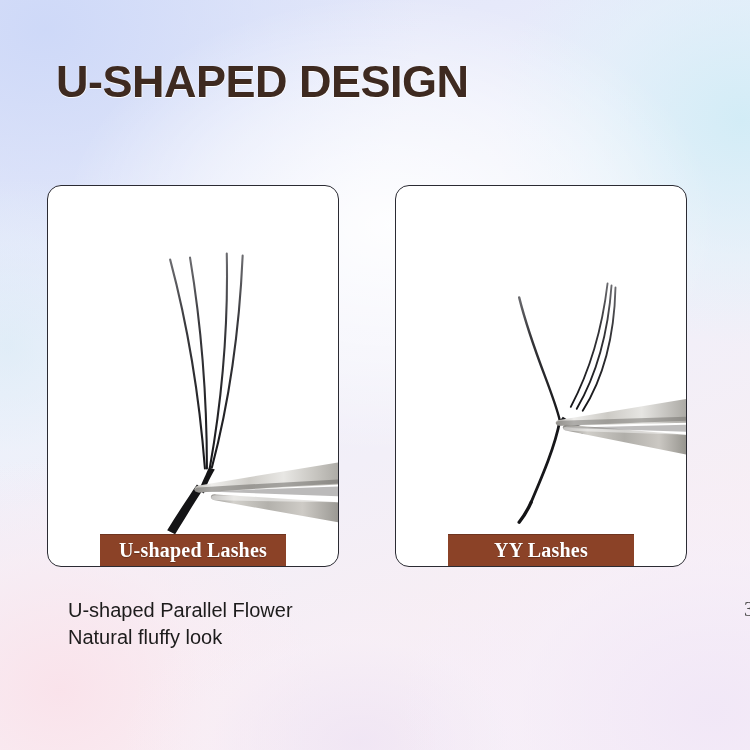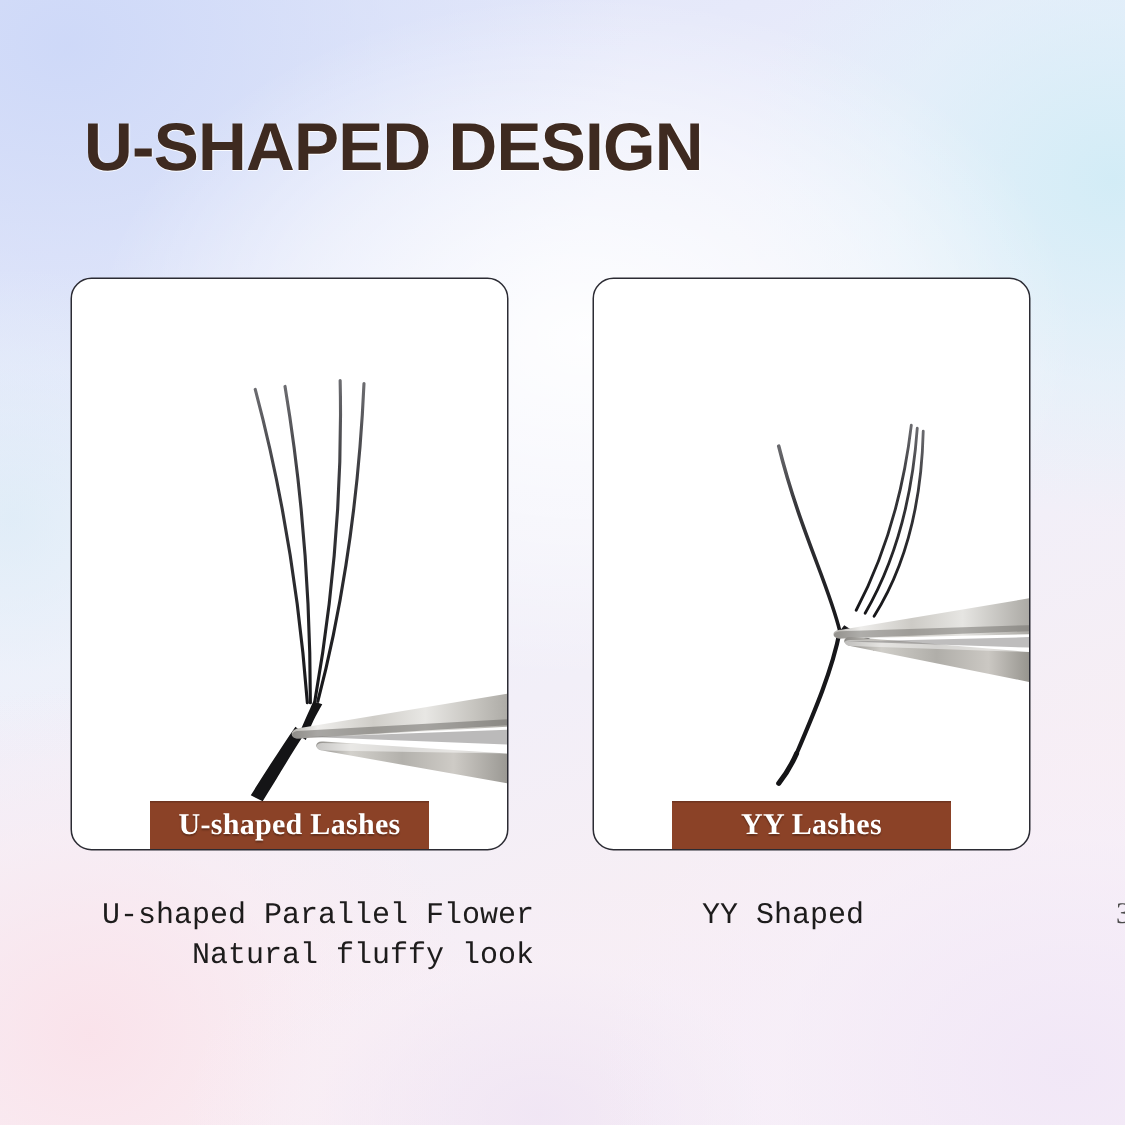--- a/index.html
+++ b/index.html
@@ -76,21 +76,21 @@
     background: radial-gradient(ellipse 200px 210px at 1% 46%,
         rgba(219,236,246,0.7) 0%,
         rgba(232,243,250,0.3) 50%,
         rgba(240,248,252,0.0) 80%);
   }
 
   
   .headline {
     position: absolute;
     left: 56px;
-    top: 72px;
+    top: 56px;
     font-size: 45px;
     font-weight: bold;
     letter-spacing: -0.5px;
     color: #3e2a20;
     text-shadow: 0 1px 0 rgba(255,255,255,0.85),
                  1px 0 0 rgba(255,255,255,0.5);
     white-space: nowrap;
   }
   .subtitle {
     position: absolute;
@@ -150,26 +150,25 @@
     font-weight: bold;
     font-size: 20px;
     letter-spacing: 0.2px;
     text-shadow: 0 1px 1px rgba(0,0,0,0.28);
     box-sizing: border-box;
   }
 
   
   .caption {
     position: absolute;
-    font-family: Liberation Mono, monospace;
+    font-family: Liberation Sans, sans-serif;
     font-size: 20px;
     color: #1d1c1c;
     line-height: 1.35;
     white-space: pre-line;
-    text-align: right;
   }
   #caption-left  { left: 68px;  top: 597px; }
   #caption-right { left: 468px; top: 597px; }
 
   .page-number {
     position: absolute;
     right: -4px;
     top: 598px;
     font-family: "Liberation Serif", serif;
     font-size: 20px;
@@ -285,17 +284,16 @@
         <path d="M292 250 L 172 246 C 167 245, 167 242, 172 242 L 292 246 Z" fill="#ffffff" opacity="0.45"></path>
         <path d="M292 240 L 170 243 L 292 247 Z" fill="#3a3836" opacity="0.33"></path>
       </svg>
     </div>
     <div class="badge">YY Lashes</div>
   </div>
 
   <div class="caption" id="caption-left">U-shaped Parallel Flower
 Natural fluffy look</div>
 
-  <div class="caption" id="caption-right">YY Shaped</div>
 
   <div class="page-number">3</div>
 
 </div>
 
 </body></html>

